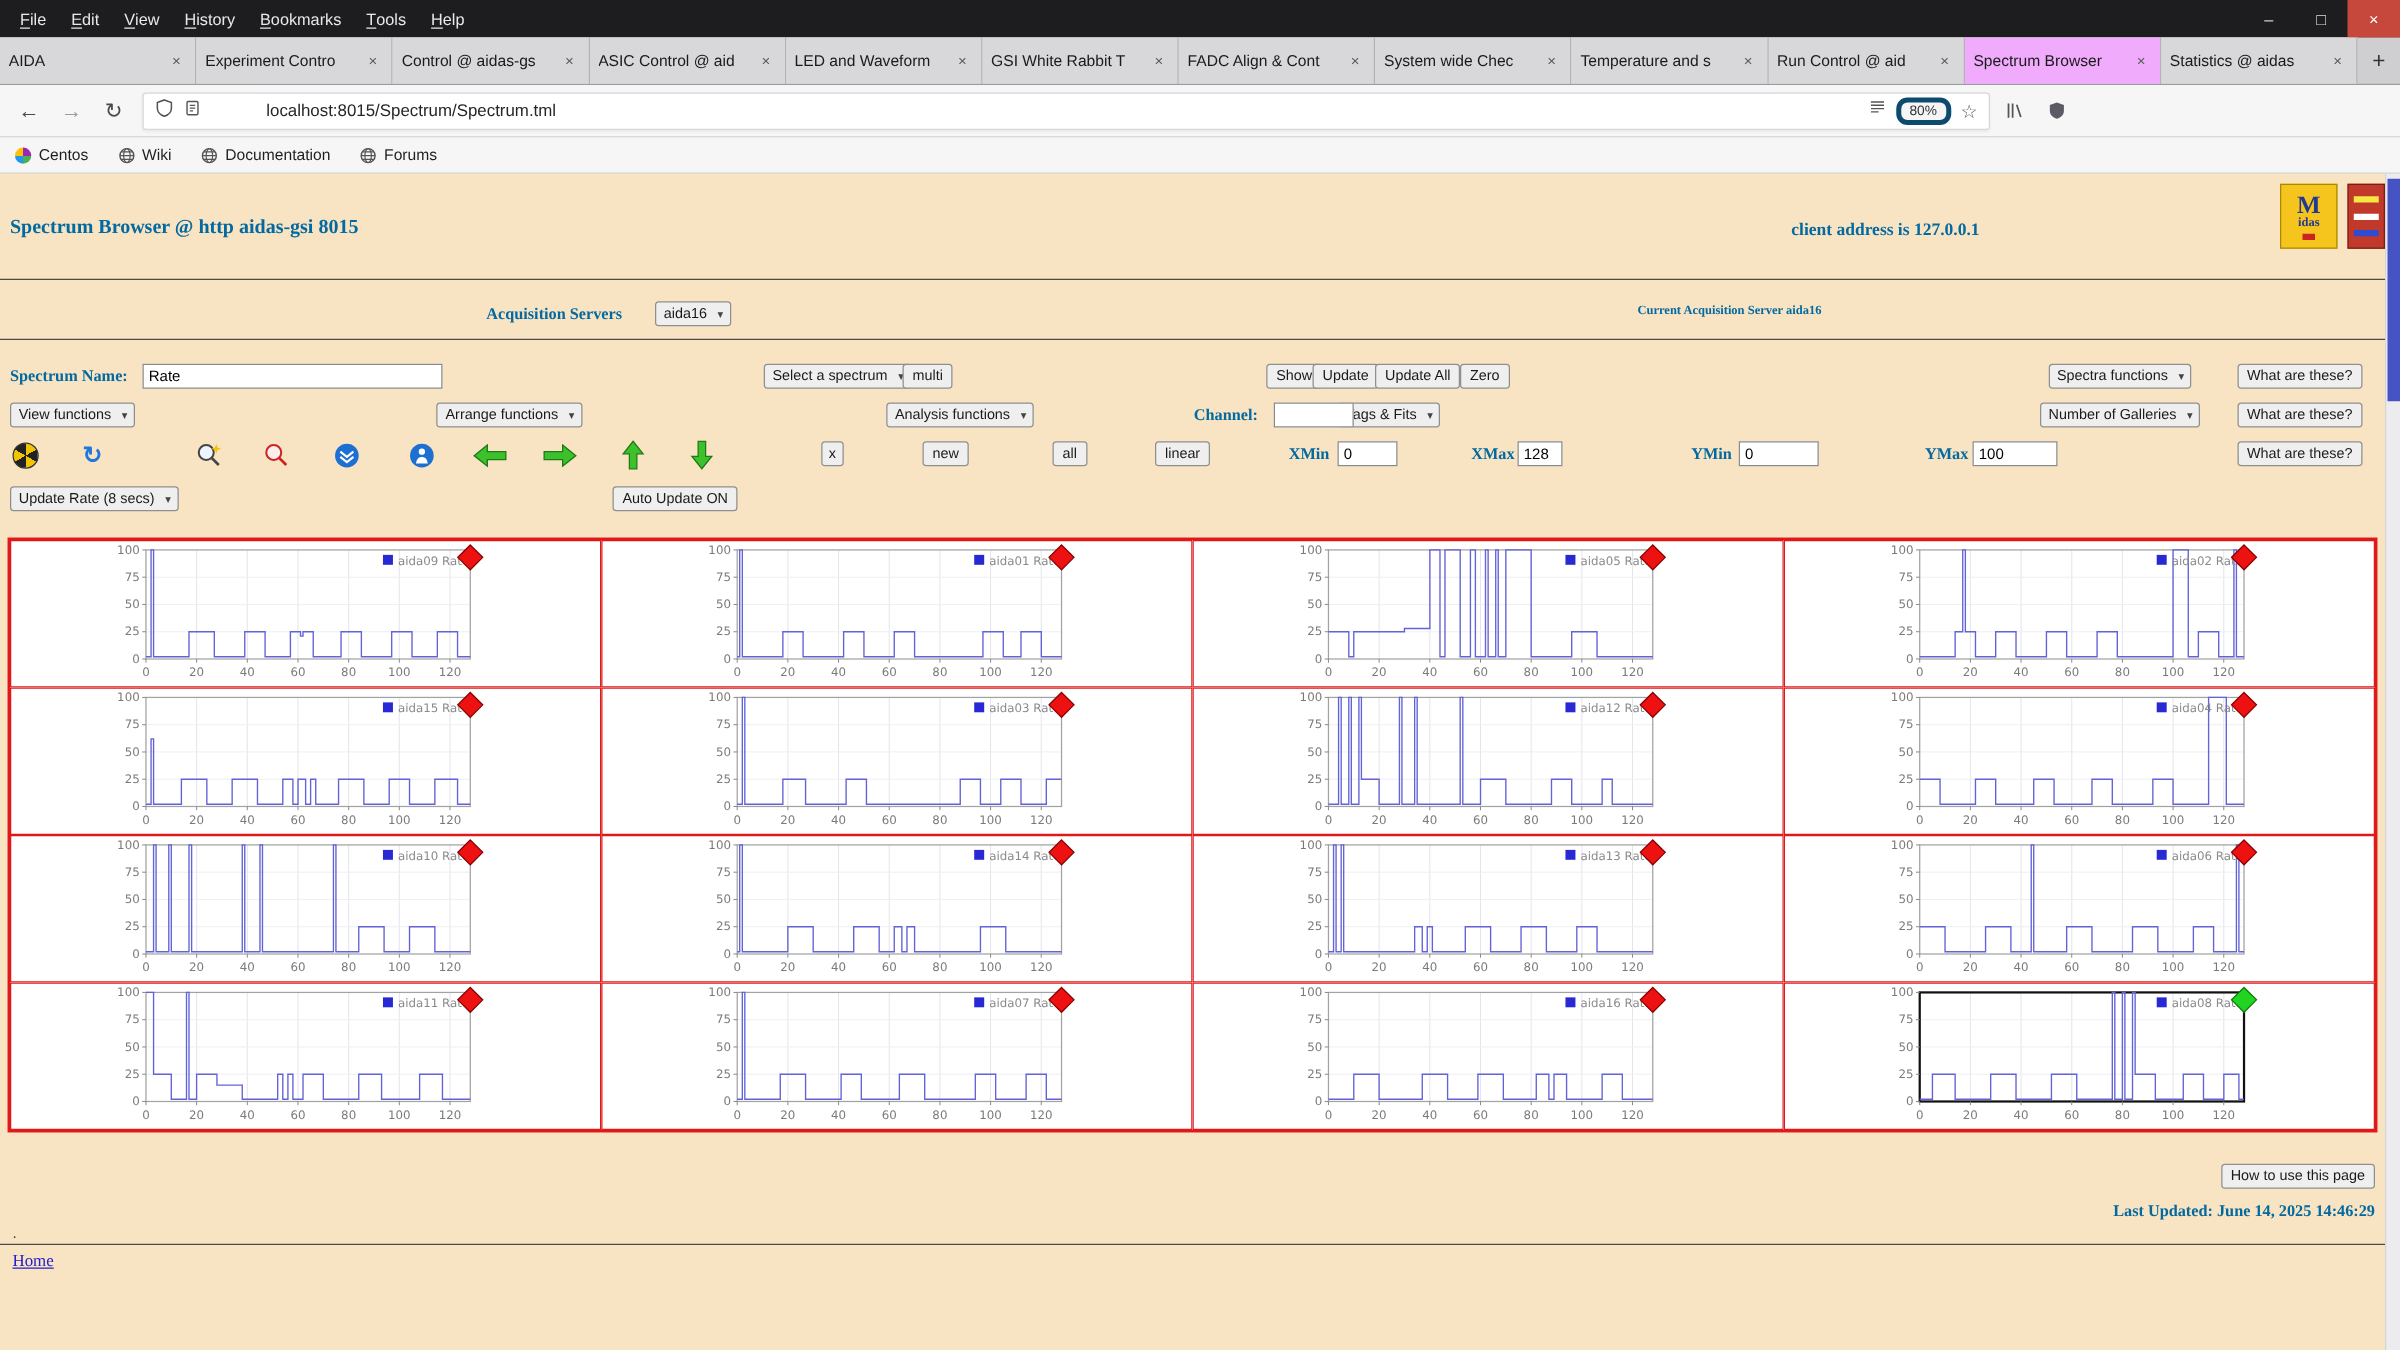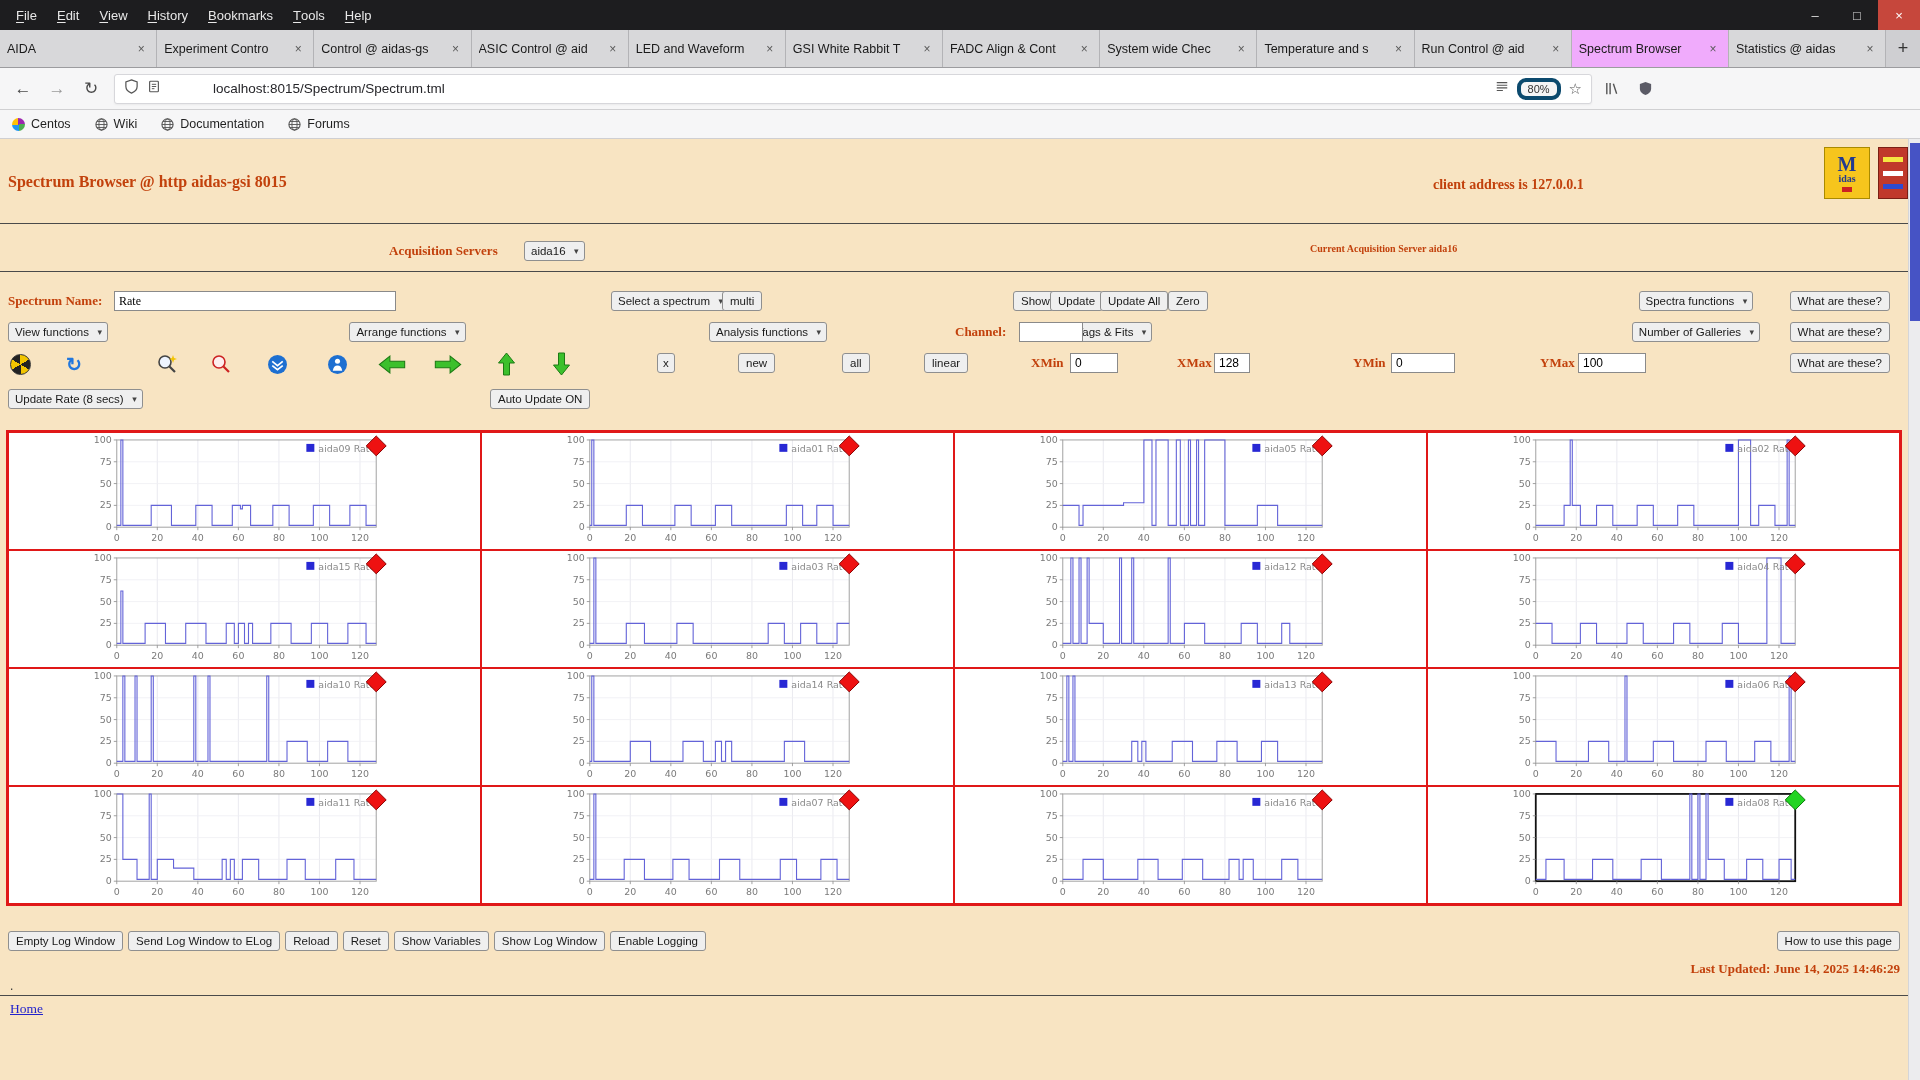--- a/index.html
+++ b/index.html
@@ -35,21 +35,21 @@
   .bookmarksbar { height:29px; background:#f6f6f7; border-bottom:1px solid #cfcfd2; display:flex; align-items:center;
                   padding:0 12px; gap:24px; font-size:12.5px; color:#1f1f1f; }
   .bookmark { display:flex; align-items:flex-end; gap:6px; }
   .centos-ico { width:13px; height:13px; border-radius:50%;
                 background:conic-gradient(#9c27b0 0 90deg,#4caf50 90deg 180deg,#2196f3 180deg 270deg,#ffc107 270deg 360deg); }
   .globe-ico { display:flex; }
 
   
   .content { position:relative; height:941px; background:#f8e4c2; overflow:hidden; }
   .rule { position:absolute; left:0; width:1908px; border-top:1px solid #4a4a4a; }
-  .red-label { font-family:"Liberation Serif",serif; font-weight:700; color:#c2410c; font-size:13px; white-space:nowrap; }
+  .red-label { font-family:"Liberation Serif",serif; font-weight:700; color:#0369a1; font-size:13px; white-space:nowrap; }
   .row { position:absolute; left:0; width:1908px; height:26px; }
   .abs { position:absolute; top:2px; }
   .lbl { top:4px; }
 
   .btn { display:inline-flex; align-items:center; justify-content:center; background:#efefef; border:1px solid #8f8f8f;
          border-radius:3px; font-size:11.5px; color:#1a1a1a; padding:2px 7px; height:20px; font-family:"Liberation Sans",sans-serif; cursor:pointer; }
   .select { position:relative; display:inline-flex; align-items:center; height:20px; background:#efefef; border:1px solid #8f8f8f;
             border-radius:3px; padding:0 18px 0 6px; font-size:11.5px; color:#1a1a1a; cursor:pointer; white-space:nowrap; }
   .select::after { content:"▾"; position:absolute; right:5px; font-size:9px; color:#444; }
   .input { height:20px; border:1px solid #8a8a8a; background:#fff; font-size:12px; padding:0 4px; font-family:"Liberation Sans",sans-serif; }
@@ -248,21 +248,21 @@
     <div class="select abs" style="left:524px">
         <span>aida16</span>
       </div>
     <span class="red-label abs lbl" style="left:1310px;font-size:10px">Current Acquisition Server aida16</span>
   </div>
 
   <div class="rule" style="top:132px"></div>
 
   <div class="row" style="top:150px">
     <span class="red-label abs lbl" style="left:8px">Spectrum Name:</span>
-    <input class="input abs" style="left: 114px; width: 282px; font-family: Liberation Serif, serif;" value="Rate">
+    <input class="input abs" style="left: 114px; width: 240px;" value="Rate">
     <div class="select abs" style="left:611px">
         <span>Select a spectrum</span>
       </div>
     <button class="btn abs" style="left:722px">multi</button>
     <button class="btn abs" style="left:1013px">Show</button>
     <button class="btn abs" style="left:1050px">Update</button>
     <button class="btn abs" style="left:1100px">Update All</button>
     <button class="btn abs" style="left:1168px">Zero</button>
     <div class="select abs" style="left:1516px">
         <span>Spectra functions</span>
@@ -1051,29 +1051,20 @@
           <line x1="351.75" y1="95" x2="351.75" y2="98" stroke="#888" stroke-width="0.8"></line>
           <text x="351.75" y="109" text-anchor="middle" font-size="9.5" fill="#7a7a7a" font-family="DejaVu Sans, sans-serif">120</text>
           <polyline points="108.0,93.2 118.2,93.2 118.2,73.0 136.4,73.0 136.4,93.2 164.9,93.2 164.9,73.0 185.2,73.0 185.2,93.2 213.6,93.2 213.6,73.0 233.9,73.0 233.9,93.2 262.4,93.2 262.4,7.0 264.4,7.0 264.4,93.2 270.5,93.2 270.5,7.0 272.5,7.0 272.5,93.2 278.6,93.2 278.6,7.0 280.7,7.0 280.7,73.0 296.9,73.0 296.9,93.2 319.3,93.2 319.3,73.0 335.5,73.0 335.5,93.2 351.8,93.2 351.8,73.0 363.9,73.0 363.9,93.2 368.0,93.2" fill="none" stroke="#6363d8" stroke-width="1.1"></polyline>
           <rect x="298" y="11" width="8" height="8" fill="#2828d4"></rect>
           <text x="310" y="19" font-size="9.5" fill="#8a8a8a" font-family="DejaVu Sans, sans-serif">aida08 Rate</text>
           <polygon points="368,3 378,13 368,23 358,13" fill="#22d422" stroke="#0a7a0a" stroke-width="1"></polygon>
         </svg>
       </div>
     </div>
 
-  <div id="footer-buttons" style="position:absolute;left:8px;top:792px;display:flex;gap:5px">
-      <button class="btn">Empty Log Window</button>
-      <button class="btn">Send Log Window to ELog</button>
-      <button class="btn">Reload</button>
-      <button class="btn">Reset</button>
-      <button class="btn">Show Variables</button>
-      <button class="btn">Show Log Window</button>
-      <button class="btn">Enable Logging</button>
-    </div>
   <button class="btn" style="position:absolute;right:20px;top:792px">How to use this page</button>
 
   <div class="red-label" style="position:absolute;right:20px;top:822px">Last Updated: June 14, 2025 14:46:29</div>
   <div style="position:absolute;left:10px;top:840px;font-size:12px;color:#333">.</div>
 
   <div class="rule" style="top:856px"></div>
   <a class="home-link" href="#" style="position:absolute;left:10px;top:862px">Home</a>
 
   <div class="vscroll">
     <div class="vthumb"></div>

